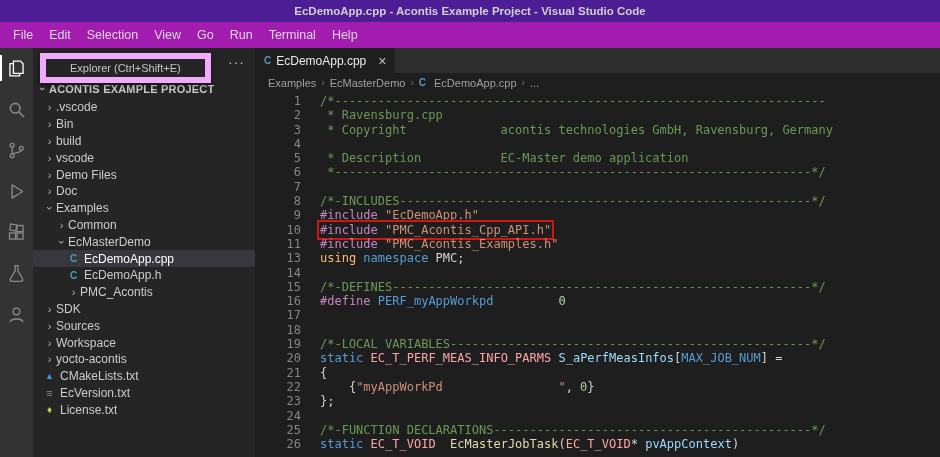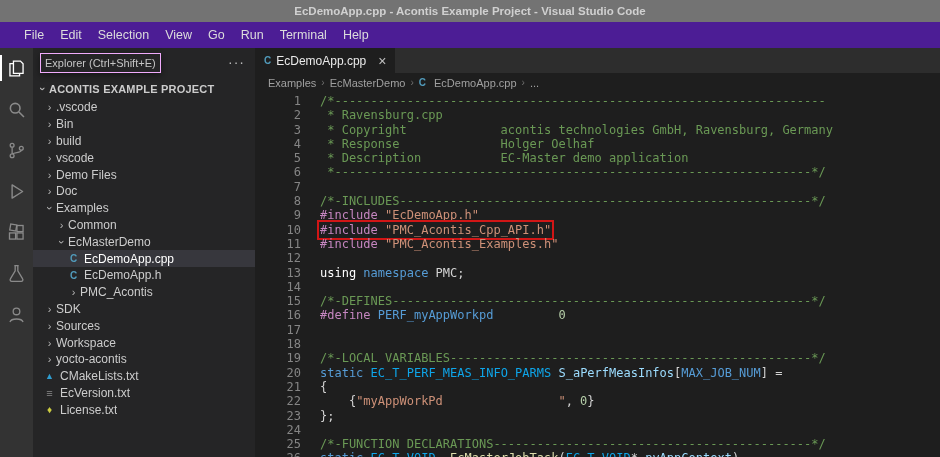--- a/index.html
+++ b/index.html
@@ -5,27 +5,27 @@
   * { box-sizing: border-box; }
   html,body { margin:0; padding:0; }
   body {
     width: 940px; height: 457px; overflow: hidden;
     background: #1e1e1e; color: #ccc;
     font-family: "Liberation Sans", sans-serif;
     position: relative;
   }
   
   .titlebar {
-    height: 22px; background: #737373;
+    height: 22px; background: #4c1d95;
     display: flex; align-items: center; justify-content: center;
     font-size: 11.5px; font-weight: bold; color: #d0d0d0;
   }
   .menubar {
-    height: 26px; background: #4c1d95;
-    display: flex; align-items: center; padding-left: 16px;
+    height: 26px; background: #a21caf;
+    display: flex; align-items: center; padding-left: 5px;
     font-size: 12.5px; color: #dcdcdc;
   }
   .menu-item { padding: 3px 8px; cursor: default; }
   
   .main { display: flex; height: 409px; }
   .activitybar {
     width: 33px; background: #333333; flex: none;
     display: flex; flex-direction: column; align-items: center;
     padding-top: 6px; gap: 13px;
   }
@@ -39,22 +39,22 @@
     content:""; position:absolute; left:0; top:1px; bottom:1px; width:2px; background:#fff;
   }
   .ab-item svg { width: 21px; height: 21px; }
   
   .sidebar {
     width: 222px; background: #252526; flex: none;
     position: relative; font-size: 12px; overflow: hidden;
   }
   .sb-tooltip {
     position: absolute; top: 5px; left: 7px; z-index: 5;
-    background: #252526; border: 1px solid #f0abfc;
-    padding: 3px 4px; font-size: 11px; color: #c5c5c5;
+    background: #252526; border: 6px solid #f0abfc;
+    padding: 3px 24px; font-size: 11px; color: #c5c5c5;
     box-shadow: 0 2px 6px rgba(0,0,0,.45); white-space: nowrap;
   }
   .sb-actions {
     position: absolute; top: 6px; right: 10px;
     color: #b9b9b9; font-size: 14px; letter-spacing: 1px; cursor: pointer;
   }
   .sb-section {
     margin-top: 31px; height: 20px;
     display: flex; align-items: center;
     font-size: 11px; font-weight: bold; color: #cccccc;
@@ -102,24 +102,24 @@
     font-size: 12px; line-height: 14.3px;
   }
   .code-line { display: flex; height: 14.3px; white-space: pre; }
   .ln { width: 46px; flex: none; text-align: right; color: #858585; }
   .lc { margin-left: 19px; white-space: pre; }
   .lc span { white-space: pre; }
   .boxed { outline: 2px solid #d11616; outline-offset: 1px; }
   
   .cm { color: #6a9955; }
   .pp { color: #c586c0; }
-  .kp { color: #ffffff; text-align: center; }
+  .kp { color: #fdba74; text-align: center; }
   .kw { color: #569cd6; }
   .str { color: #ce9178; }
-  .ty { color: #0ea5e9; margin-top: 40px; }
+  .ty { color: #fca5a5; margin-top: 40px; }
   .vb { color: #9cdcfe; }
   .mc { color: #569cd6; }
   .nu { color: #b5cea8; }
   .fn { color: #dcdcaa; }
   .df { color: #d4d4d4; }
 </style>
 </head>
 <body>
 
 <div class="titlebar">
@@ -296,29 +296,28 @@
         </span>
         <span class="bc-sep">›</span>
         <span class="bc-item">
           <span>...</span>
         </span>
       </div>
     <div class="code">
         <div class="code-line"><span class="ln">1</span><span class="lc"><span class="cm">/*--------------------------------------------------------------------</span></span></div>
         <div class="code-line"><span class="ln">2</span><span class="lc"><span class="cm"> * Ravensburg.cpp</span></span></div>
         <div class="code-line"><span class="ln">3</span><span class="lc"><span class="cm"> * Copyright             acontis technologies GmbH, Ravensburg, Germany</span></span></div>
-        <div class="code-line"><span class="ln">4</span><span class="lc"><span class="cm"> * Response              Holger Oelhaf</span></span></div>
+        <div class="code-line"><span class="ln">4</span></div>
         <div class="code-line"><span class="ln">5</span><span class="lc"><span class="cm"> * Description           EC-Master demo application</span></span></div>
         <div class="code-line"><span class="ln">6</span><span class="lc"><span class="cm"> *------------------------------------------------------------------*/</span></span></div>
         <div class="code-line"><span class="ln">7</span><span class="lc"></span></div>
         <div class="code-line"><span class="ln">8</span><span class="lc"><span class="cm">/*-INCLUDES---------------------------------------------------------*/</span></span></div>
         <div class="code-line"><span class="ln">9</span><span class="lc"><span class="pp">#include</span><span class="df"> </span><span class="str">"EcDemoApp.h"</span></span></div>
         <div class="code-line"><span class="ln">10</span><span class="lc boxed"><span class="pp">#include</span><span class="df"> </span><span class="str">"PMC_Acontis_Cpp_API.h"</span></span></div>
         <div class="code-line"><span class="ln">11</span><span class="lc"><span class="pp">#include</span><span class="df"> </span><span class="str">"PMC_Acontis_Examples.h"</span></span></div>
-        <div class="code-line"><span class="ln">12</span><span class="lc"></span></div>
         <div class="code-line"><span class="ln">13</span><span class="lc"><span class="kp">using</span><span class="df"> </span><span class="kw">namespace</span><span class="df"> PMC;</span></span></div>
         <div class="code-line"><span class="ln">14</span><span class="lc"></span></div>
         <div class="code-line"><span class="ln">15</span><span class="lc"><span class="cm">/*-DEFINES----------------------------------------------------------*/</span></span></div>
         <div class="code-line"><span class="ln">16</span><span class="lc"><span class="pp">#define</span><span class="df"> </span><span class="mc">PERF_myAppWorkpd</span><span class="df">         </span><span class="nu">0</span></span></div>
         <div class="code-line"><span class="ln">17</span></div>
         <div class="code-line"><span class="ln">18</span><span class="lc"></span></div>
         <div class="code-line"><span class="ln">19</span><span class="lc"><span class="cm">/*-LOCAL VARIABLES--------------------------------------------------*/</span></span></div>
         <div class="code-line"><span class="ln">20</span><span class="lc"><span class="kw">static</span><span class="df"> </span><span class="ty">EC_T_PERF_MEAS_INFO_PARMS</span><span class="df"> </span><span class="vb">S_aPerfMeasInfos</span><span class="df">[</span><span class="mc">MAX_JOB_NUM</span><span class="df">] =</span></span></div>
         <div class="code-line"><span class="ln">21</span><span class="lc"><span class="df">{</span></span></div>
         <div class="code-line"><span class="ln">22</span><span class="lc"><span class="df">    {</span><span class="str">"myAppWorkPd                "</span><span class="df">, </span><span class="nu">0</span><span class="df">}</span></span></div>

